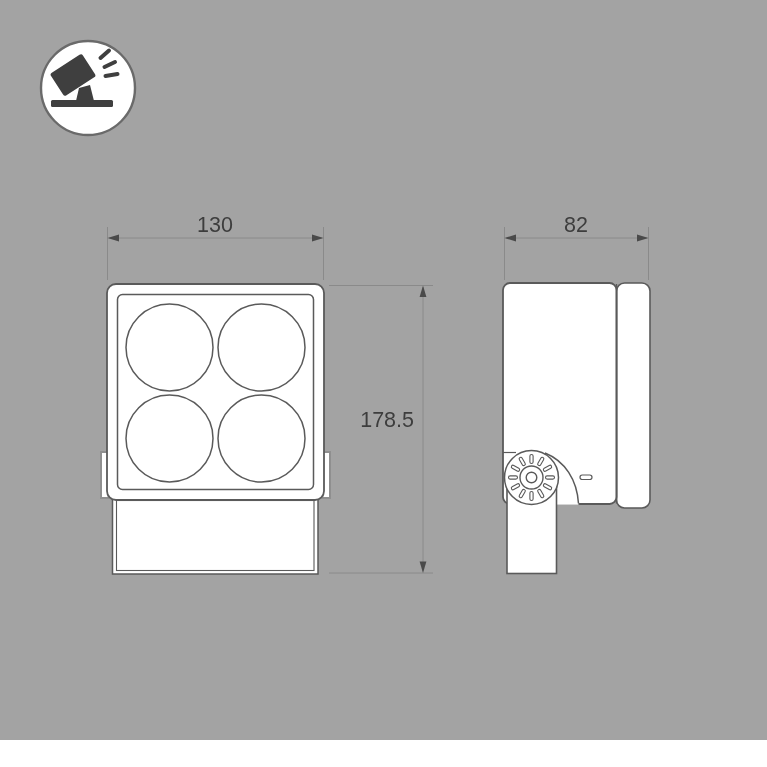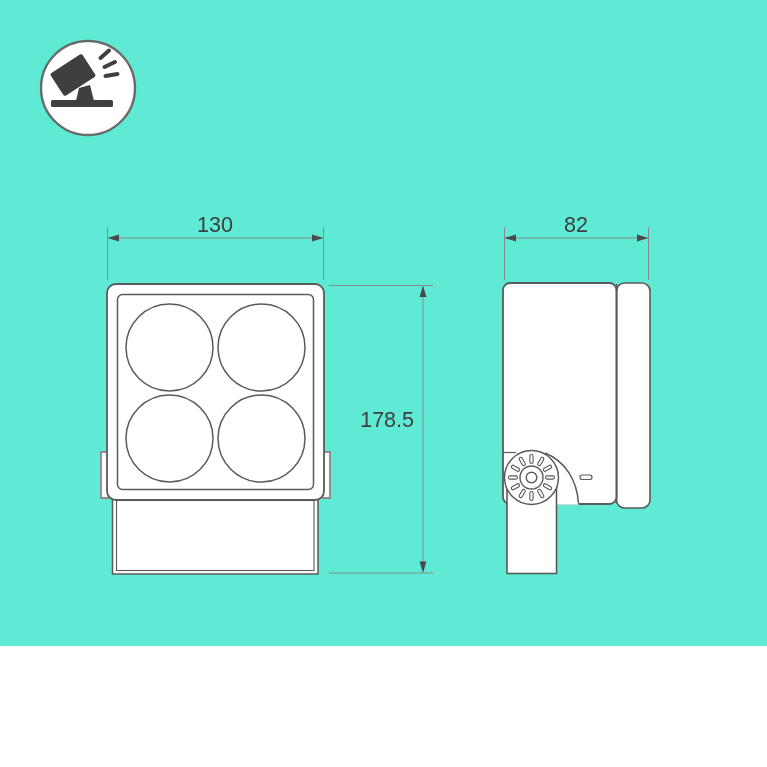--- a/index.html
+++ b/index.html
@@ -6,22 +6,22 @@
     margin: 0;
     padding: 0;
     background: #ffffff;
     width: 767px;
     height: 767px;
     overflow: hidden;
   }
   .canvas {
     position: relative;
     width: 767px;
-    height: 646px;
-    background: #5eead4;
+    height: 740px;
+    background: #a3a3a3;
   }
   svg { display: block; }
   .dim-label {
     font-family: "Liberation Sans", sans-serif;
     font-size: 21.5px;
     font-weight: 400;
   }
 </style>
 </head>
 <body>

